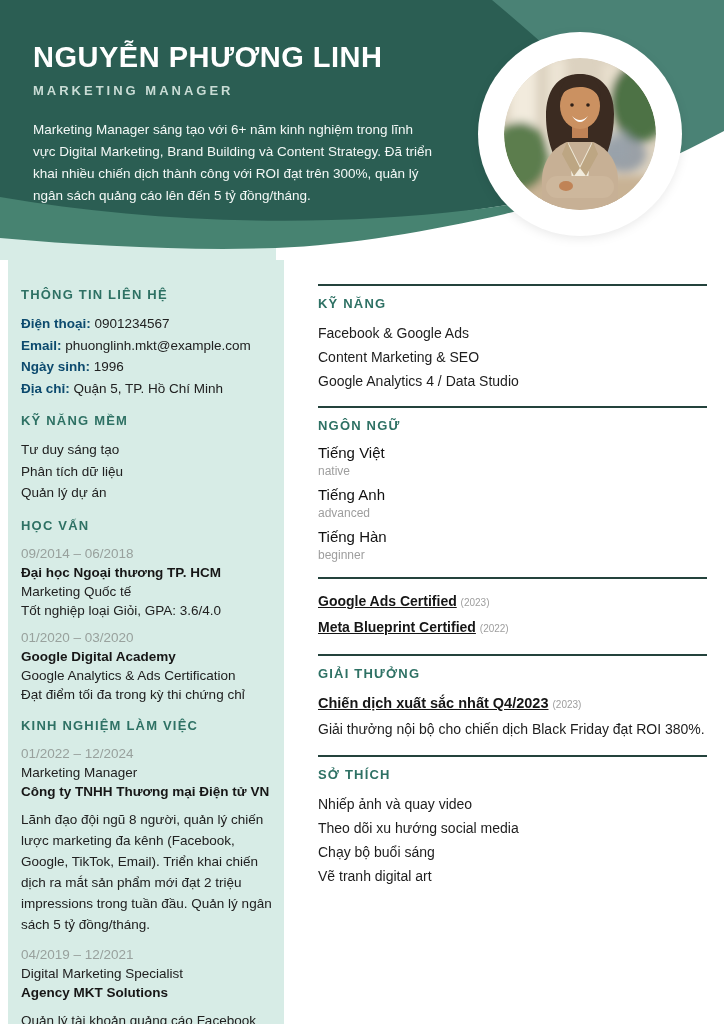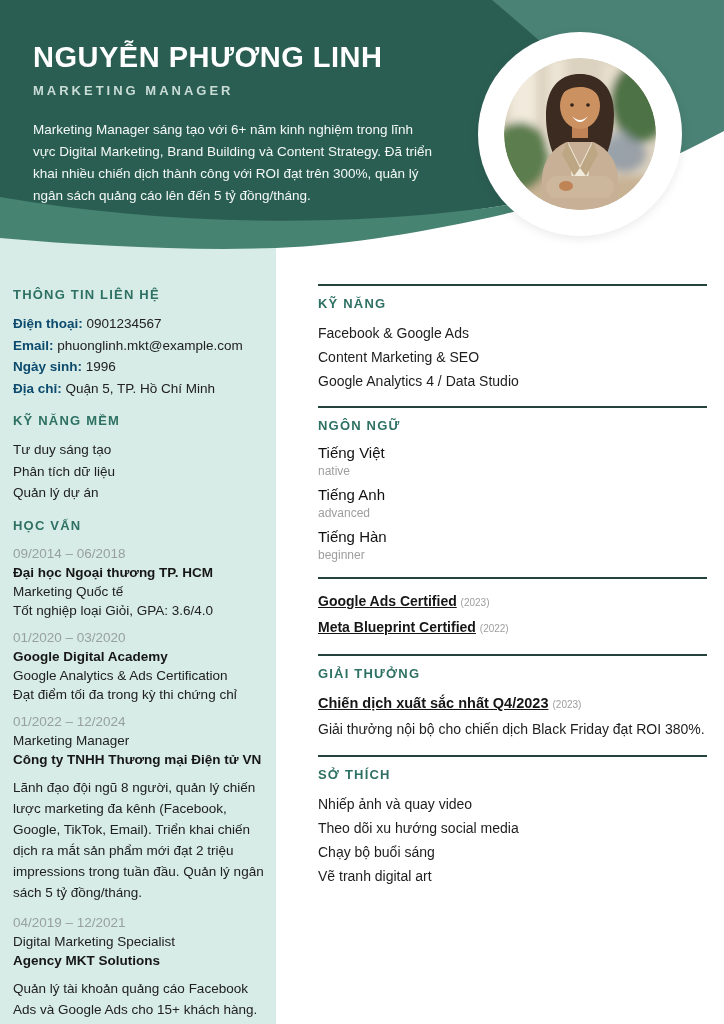--- a/index.html
+++ b/index.html
@@ -12,21 +12,21 @@
     background:#fff;z-index:2;display:flex;align-items:center;justify-content:center;
     filter:drop-shadow(0 3px 5px rgba(0,0,0,0.08));}
   .photo{width:152px;height:152px;border-radius:50%;display:block;}
 
   .header-text{position:absolute;left:33px;top:40px;width:412px;z-index:3;color:#fff;}
   .header-text h1{margin:0;font-size:29px;font-weight:bold;letter-spacing:0.5px;line-height:34px;}
   .subtitle{margin-top:9px;font-size:13px;font-weight:bold;letter-spacing:3px;color:#c9dcd5;}
   .summary{margin:21px 0 0 0;font-size:13.5px;line-height:22px;color:#f3f8f6;width:405px;}
 
   
-  .sidebar{position:absolute;left:0;top:259px;width:276px;height:765px;background:#D7ECE6;z-index:0;
+  .sidebar{position:absolute;left:8px;top:259px;width:276px;height:765px;background:#D7ECE6;z-index:0;
     padding:28px 11px 0 13px;box-sizing:border-box;color:#212121;font-size:13.5px;}
   .sidebar h2{font-size:13px;color:#2E7164;letter-spacing:1.2px;margin:14px 0 11px 0;font-weight:bold;}
   .sidebar h2.first{margin-top:0;}
   .contact-item{line-height:21.5px;}
   .contact-item b{color:#0c4a6e;}
   .soft-item{line-height:21.5px;}
   .period{color:#98A19D;font-size:13.5px;line-height:19px;}
   .line{line-height:19px;}
   .bold{font-weight:bold;color:#161616;}
   .edu{margin-bottom:8px;}
@@ -130,20 +130,21 @@
         <div class="line">Tốt nghiệp loại Giỏi, GPA: 3.6/4.0</div>
       </div>
         <div class="edu">
         <div class="period">01/2020 – 03/2020</div>
         <div class="line bold">Google Digital Academy</div>
         <div class="line">Google Analytics &amp; Ads Certification</div>
         <div class="line">Đạt điểm tối đa trong kỳ thi chứng chỉ</div>
       </div>
       </div>
 
+    <h2>KINH NGHIỆM LÀM VIỆC</h2>
     <div>
         <div class="exp">
         <div class="period">01/2022 – 12/2024</div>
         <div class="line">Marketing Manager</div>
         <div class="line bold">Công ty TNHH Thương mại Điện tử VN</div>
         <p class="desc">Lãnh đạo đội ngũ 8 người, quản lý chiến lược marketing đa kênh (Facebook, Google, TikTok, Email). Triển khai chiến dịch ra mắt sản phẩm mới đạt 2 triệu impressions trong tuần đầu. Quản lý ngân sách 5 tỷ đồng/tháng.</p>
       </div>
         <div class="exp">
         <div class="period">04/2019 – 12/2021</div>
         <div class="line">Digital Marketing Specialist</div>

